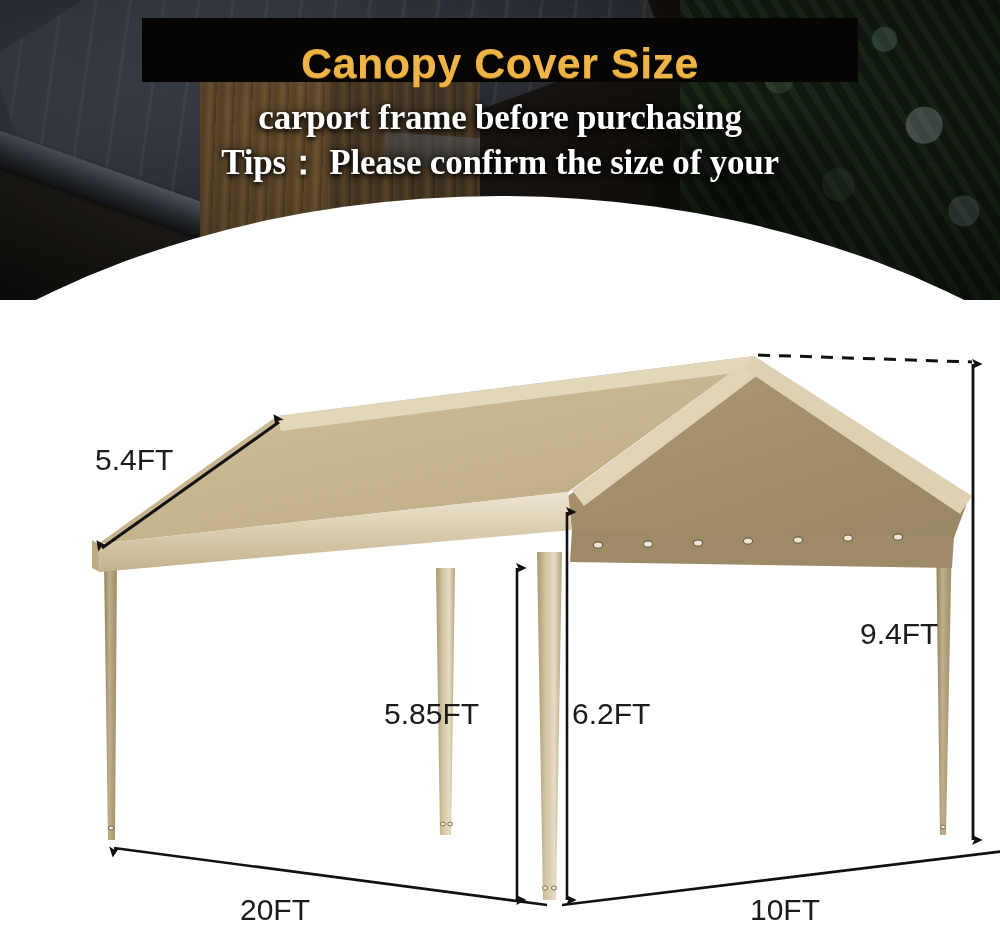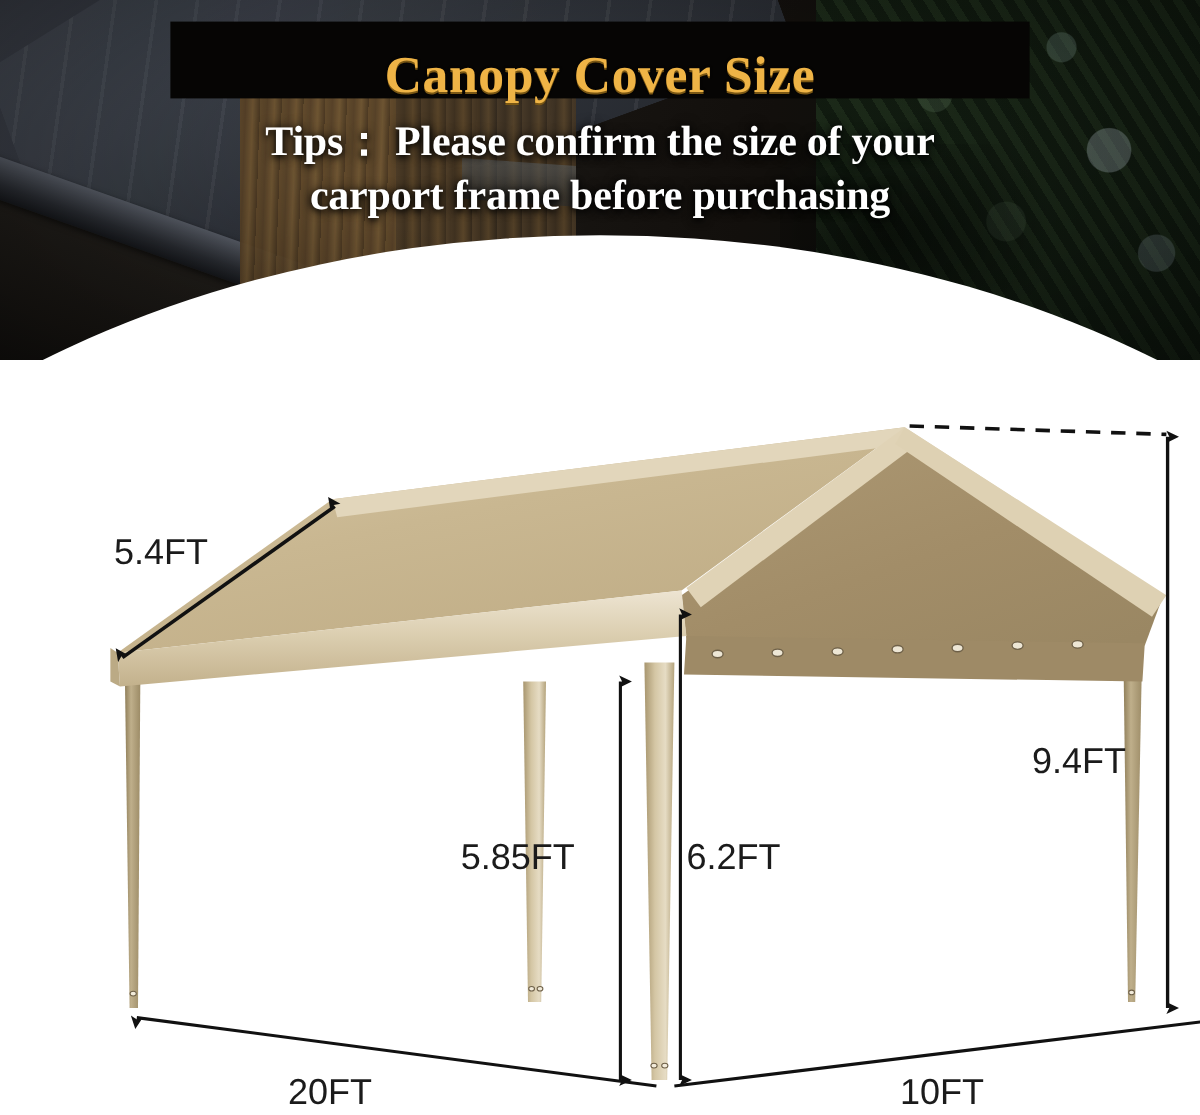--- a/index.html
+++ b/index.html
@@ -84,21 +84,21 @@
     background:#ffffff;border-radius:50% 50% 0 0 / 100% 100% 0 0;
   }
 
   
   #banner{
     position:absolute;left:142px;top:18px;width:716px;height:64px;
     background:#060504;
     display:flex;align-items:center;justify-content:center;
   }
   #banner .title{
-    font-family:Liberation Serif, serif;
+    font-family:Liberation Sans, sans-serif;
     font-weight:700;font-size:43px;letter-spacing:.5px;
     color:#efb446;
     text-shadow:0 1px 0 #7a5714, 0 0 2px rgba(0,0,0,.5);
     white-space:nowrap;
     margin-top:27px;
   }
   #subtitle{
     position:absolute;left:0;top:96px;width:1000px;
     text-align:center;
     font-family:"Liberation Serif",serif;
@@ -134,22 +134,22 @@
     <div class="foliage-dark"></div>
     <div class="photo-vignette"></div>
     <div class="white-dome"></div>
   </div>
 
   <div id="banner">
     <span class="title">Canopy Cover Size</span>
   </div>
 
   <div id="subtitle">
+    <span class="line">carport frame before purchasing</span>
     <span class="line">Tips： Please confirm the size of your</span>
-    <span class="line">carport frame before purchasing</span>
   </div>
 
   <div id="diagram">
     <svg width="1000" height="629" viewBox="0 0 1000 629" xmlns="http://www.w3.org/2000/svg">
       <defs>
         <linearGradient id="gRoofTop" x1="0" y1="0" x2="0.75" y2="1">
           <stop offset="0%" stop-color="#D6C6A4"></stop>
           <stop offset="45%" stop-color="#C9B791"></stop>
           <stop offset="100%" stop-color="#BFAC85"></stop>
         </linearGradient>

